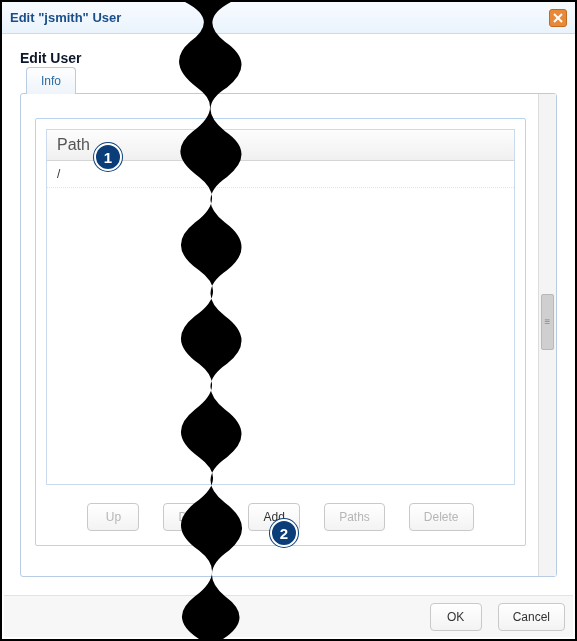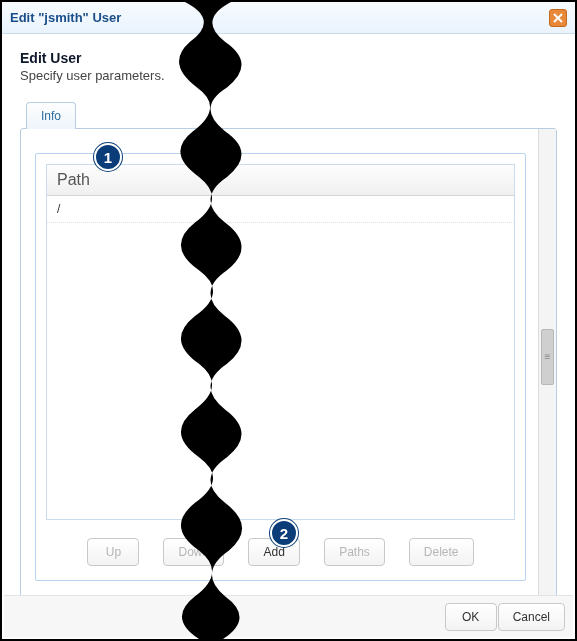--- a/index.html
+++ b/index.html
@@ -181,21 +181,21 @@
   .footer {
     position: absolute;
     left: 2px; right: 2px; bottom: 2px;
     height: 42px;
     border-top: 1px solid #e3e3e3;
     background: #f7f7f7;
     display: flex;
     align-items: center;
     justify-content: flex-end;
     padding-right: 8px;
-    gap: 1px;
+    gap: 16px;
   }
   .callout {
     position: absolute;
     width: 28px;
     height: 28px;
     border-radius: 50%;
     background: #0b3e78;
     border: 2px solid #fff;
     box-shadow: 0 0 0 1px #0b3e78;
     color: #fff;
@@ -231,21 +231,20 @@
     <div class="close-btn">
       <svg width="10" height="10" viewBox="0 0 10 10">
         <line x1="1" y1="1" x2="9" y2="9" stroke="#fff" stroke-width="2"></line>
         <line x1="9" y1="1" x2="1" y2="9" stroke="#fff" stroke-width="2"></line>
       </svg>
     </div>
   </div>
 
   <div class="body">
     <div class="heading">Edit User</div>
-    <div class="subheading">Specify user parameters.</div>
 
     <div class="tabstrip">
       <div class="tab">Info</div>
     </div>
 
     <div class="tab-panel-outer">
       <div class="scroll-area">
         <div class="paths-box">
 
           <div class="paths-table-wrap">

